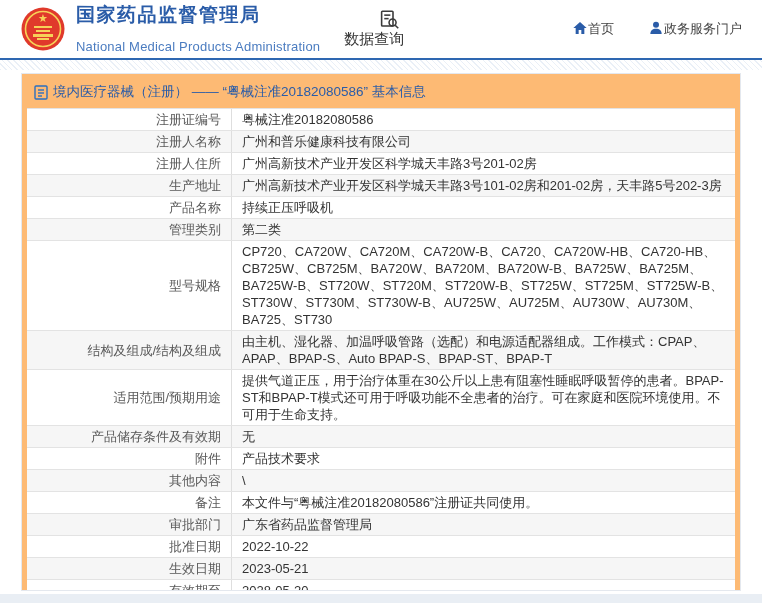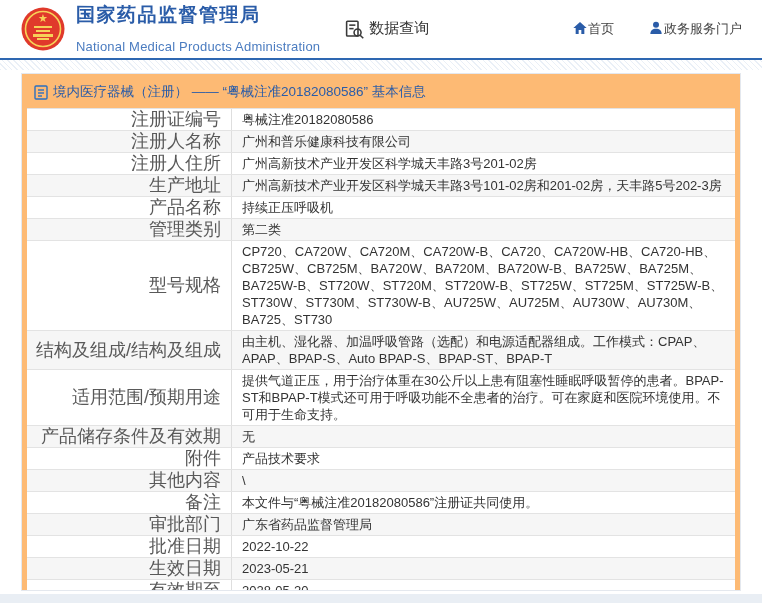--- a/index.html
+++ b/index.html
@@ -6,42 +6,42 @@
   html,body { width:762px; height:603px; overflow:hidden; background:#fff;
     font-family:"Liberation Sans","DejaVu Sans",sans-serif; }
   body { display:flex; flex-direction:column; }
 
   
   .site-header { height:58px; flex:0 0 58px; display:flex; align-items:center; padding:0 20px; background:#fff; }
   .emblem { width:46px; height:46px; flex:0 0 46px; margin-right:10px; }
   .agency-titles { display:flex; flex-direction:column; justify-content:center; }
   .agency-cn { font-size:19px; font-weight:bold; color:#2a5ca8; letter-spacing:1.5px; line-height:22px; }
   .agency-en { font-size:13px; color:#4b7cc0; letter-spacing:0.2px; margin-top:13px; }
-  .data-query { display:flex; align-items:flex-start; margin-left:24px; cursor:pointer; }
+  .data-query { display:flex; align-items:flex-end; margin-left:24px; cursor:pointer;flex-direction:column; }
   .data-query svg { width:21px; height:21px; margin-right:4px; }
   .data-query-label { font-size:15px; color:#333; }
   .header-spacer { flex:1; }
   .nav-item { display:flex; align-items:center; margin-left:34px; cursor:pointer; }
   .nav-item svg { width:16px; height:16px; margin-bottom:3px; }
   .nav-label { font-size:13px; color:#444; white-space:nowrap; }
 
   .blue-line { height:2px; flex:0 0 2px; background:#2e67b1; }
   .hatch-band { height:10px; flex:0 0 10px;
     background:repeating-linear-gradient(45deg, rgba(46,103,177,0.10) 0 1px, transparent 1px 4px); }
 
   
   .content-panel { flex:1; margin:3px 21px 0; border:1px solid #e4e8ee; background:#fdba74; overflow:hidden; }
   .page-title { display:flex; align-items:center; padding:9px 12px 7px; color:#2a5ca8; font-size:13.5px; }
   .page-title svg { width:14px; height:15px; margin-right:5px; flex:0 0 14px; }
 
   .info-table { margin:0 5px; border-top:1px solid #e3e3e3; }
   .t-row { display:flex; align-items:stretch; border-bottom:1px solid #e3e3e3; background:#fff; }
   .t-row.alt { background:#f6f6f6; }
   .t-label { flex:0 0 205px; width:205px; display:flex; align-items:center; justify-content:flex-end;
-    text-align:center; padding:2px 10px 2px 4px; color:#595959; font-size:18px; line-height:17px;
+    text-align:center; padding:2px 10px 2px 4px; color:#595959; font-size:13px; line-height:17px;
     border-right:1px solid #dedede; }
   .t-value { flex:1; display:flex; align-items:center; padding:2px 6px 2px 10px;
     color:#333; font-size:13px; line-height:17px; word-break:break-word; }
 
   .footer-strip { height:9px; flex:0 0 9px; background:#e9eef4; margin-top:3px; }
 </style>
 </head>
 <body>
 
 <header class="site-header">

